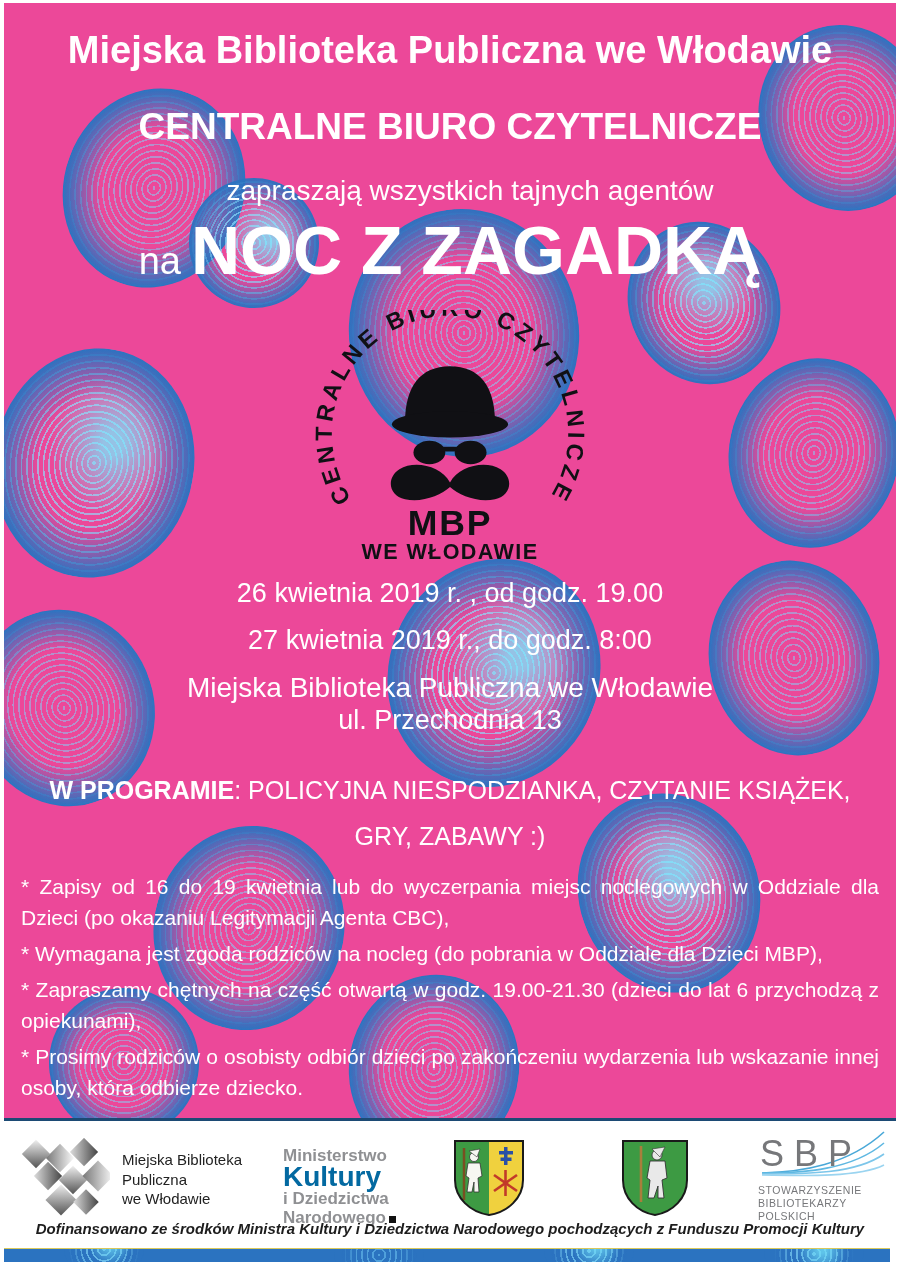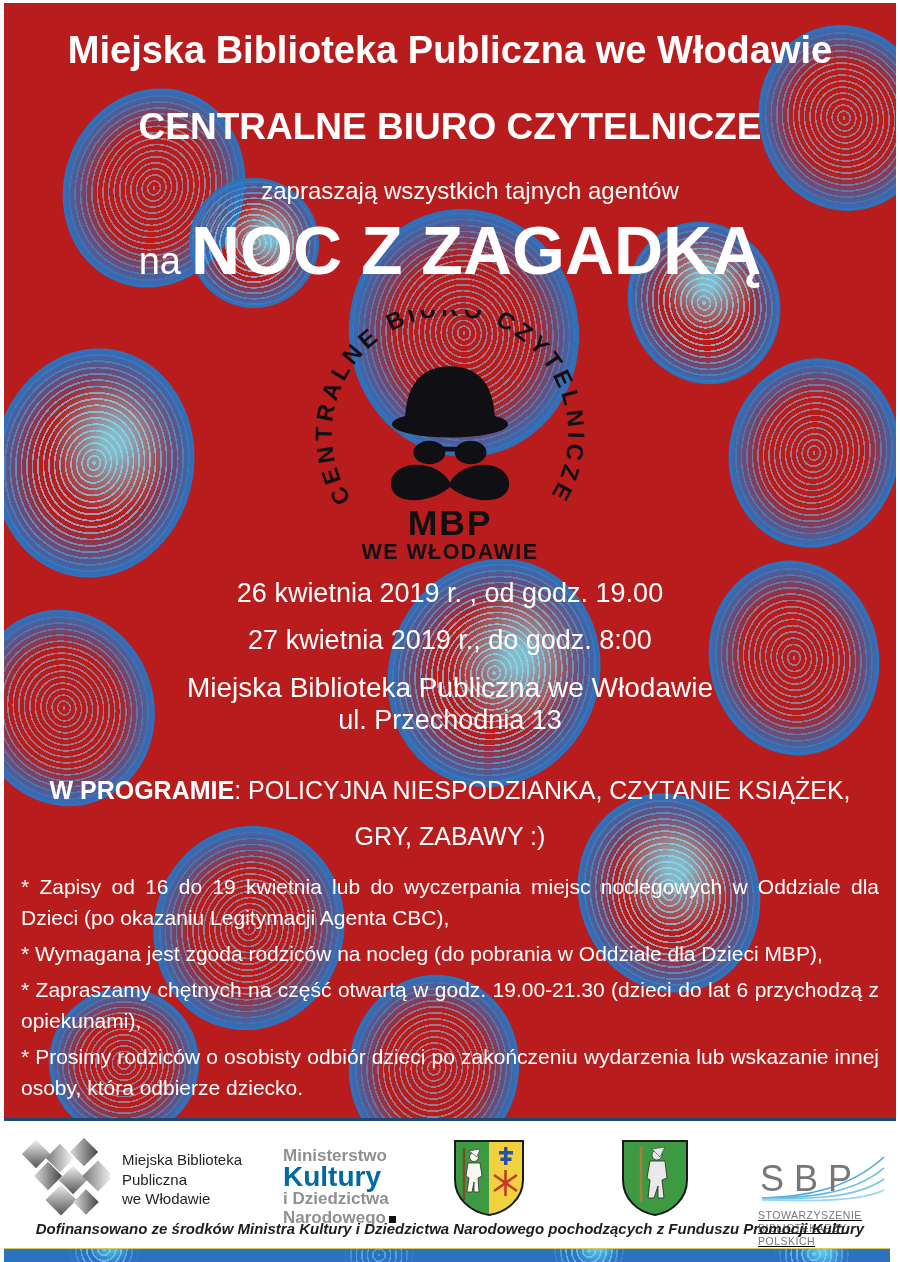--- a/index.html
+++ b/index.html
@@ -12,21 +12,21 @@
     margin: 0 auto;
     background: #ffffff;
     overflow: hidden;
   }
 
   
   .panel {
     position: absolute;
     left: 4px; top: 3px; right: 4px;
     height: 1118px;
-    background: #b91c1c;
+    background: #ec4899;
     border-bottom: 3px solid #1c4a74;
     overflow: hidden;
   }
 
   
   .fp {
     position: absolute;
     border-radius: 50%;
     background:
       radial-gradient(circle, rgba(43,115,192,0) 42%, rgba(43,115,192,.85) 66%, #2b73c0 71%),
@@ -38,21 +38,21 @@
       radial-gradient(circle at 58% 40%, rgba(120,235,255,.75) 0 6%, rgba(120,235,255,0) 38%),
       repeating-radial-gradient(circle, rgba(140,225,255,.65) 0 1.6px, rgba(43,115,192,0) 1.6px 5.5px);
   }
 
   .content { position: relative; z-index: 2; }
 
   .content .t-center { text-align: center; color: #ffffff; white-space: nowrap; }
 
   .title1 { margin-top: 22px; font-size: 38px; font-weight: bold; line-height: 50px; }
   .title2 { margin-top: 30px; font-size: 37px; font-weight: bold; line-height: 44px; }
-  .invite { margin-top: 26px; font-size: 24px; font-weight: normal; line-height: 32px; margin-left: 40px; }
+  .invite { margin-top: 26px; font-size: 28px; font-weight: normal; line-height: 32px; margin-left: 40px; }
   .event  { margin-top: 14px; line-height: 58px; }
   .event .prefix { font-size: 38px; font-weight: normal; margin-right: 10px; margin-top: 8px; }
   .event .name   { font-size: 68px; font-weight: bold; }
 
   .logo-svg { display: block; margin: 12px auto 0; }
 
   .detail { font-size: 27px; line-height: 33px; }
   .d1 { margin-top: 14px; }
   .d2 { margin-top: 14px; }
   .d3 { margin-top: 14px; font-size: 28px; }
@@ -78,21 +78,21 @@
 
   .ministry { position: absolute; left: 283px; top: 22px; font-weight: bold; }
   .ministry .m-gray  { color: #8f9093; font-size: 17px; line-height: 19px; }
   .ministry .m-black { color: #0369a1; font-size: 28px; line-height: 24px; }
   .ministry .dot { display: inline-block; width: 7px; height: 7px; background: #111; margin-left: 3px; }
 
   .coat { position: absolute; top: 14px; }
   .coat1 { left: 452px; }
   .coat2 { left: 620px; }
 
-  .sbp { position: absolute; left: 758px; top: 29px; width: 132px; text-decoration: underline; }
+  .sbp { position: absolute; left: 758px; top: 4px; width: 132px; }
   .sbp-sub { margin-top: 2px; color: #76777a; font-size: 10.5px; line-height: 13px; letter-spacing: .5px; }
 
   .funding {
     position: absolute; left: 0; right: 0; top: 1220px;
     text-align: center;
     font-size: 15px; font-style: italic; font-weight: bold;
     color: #1d1d1d;
     white-space: nowrap;
   }
 

